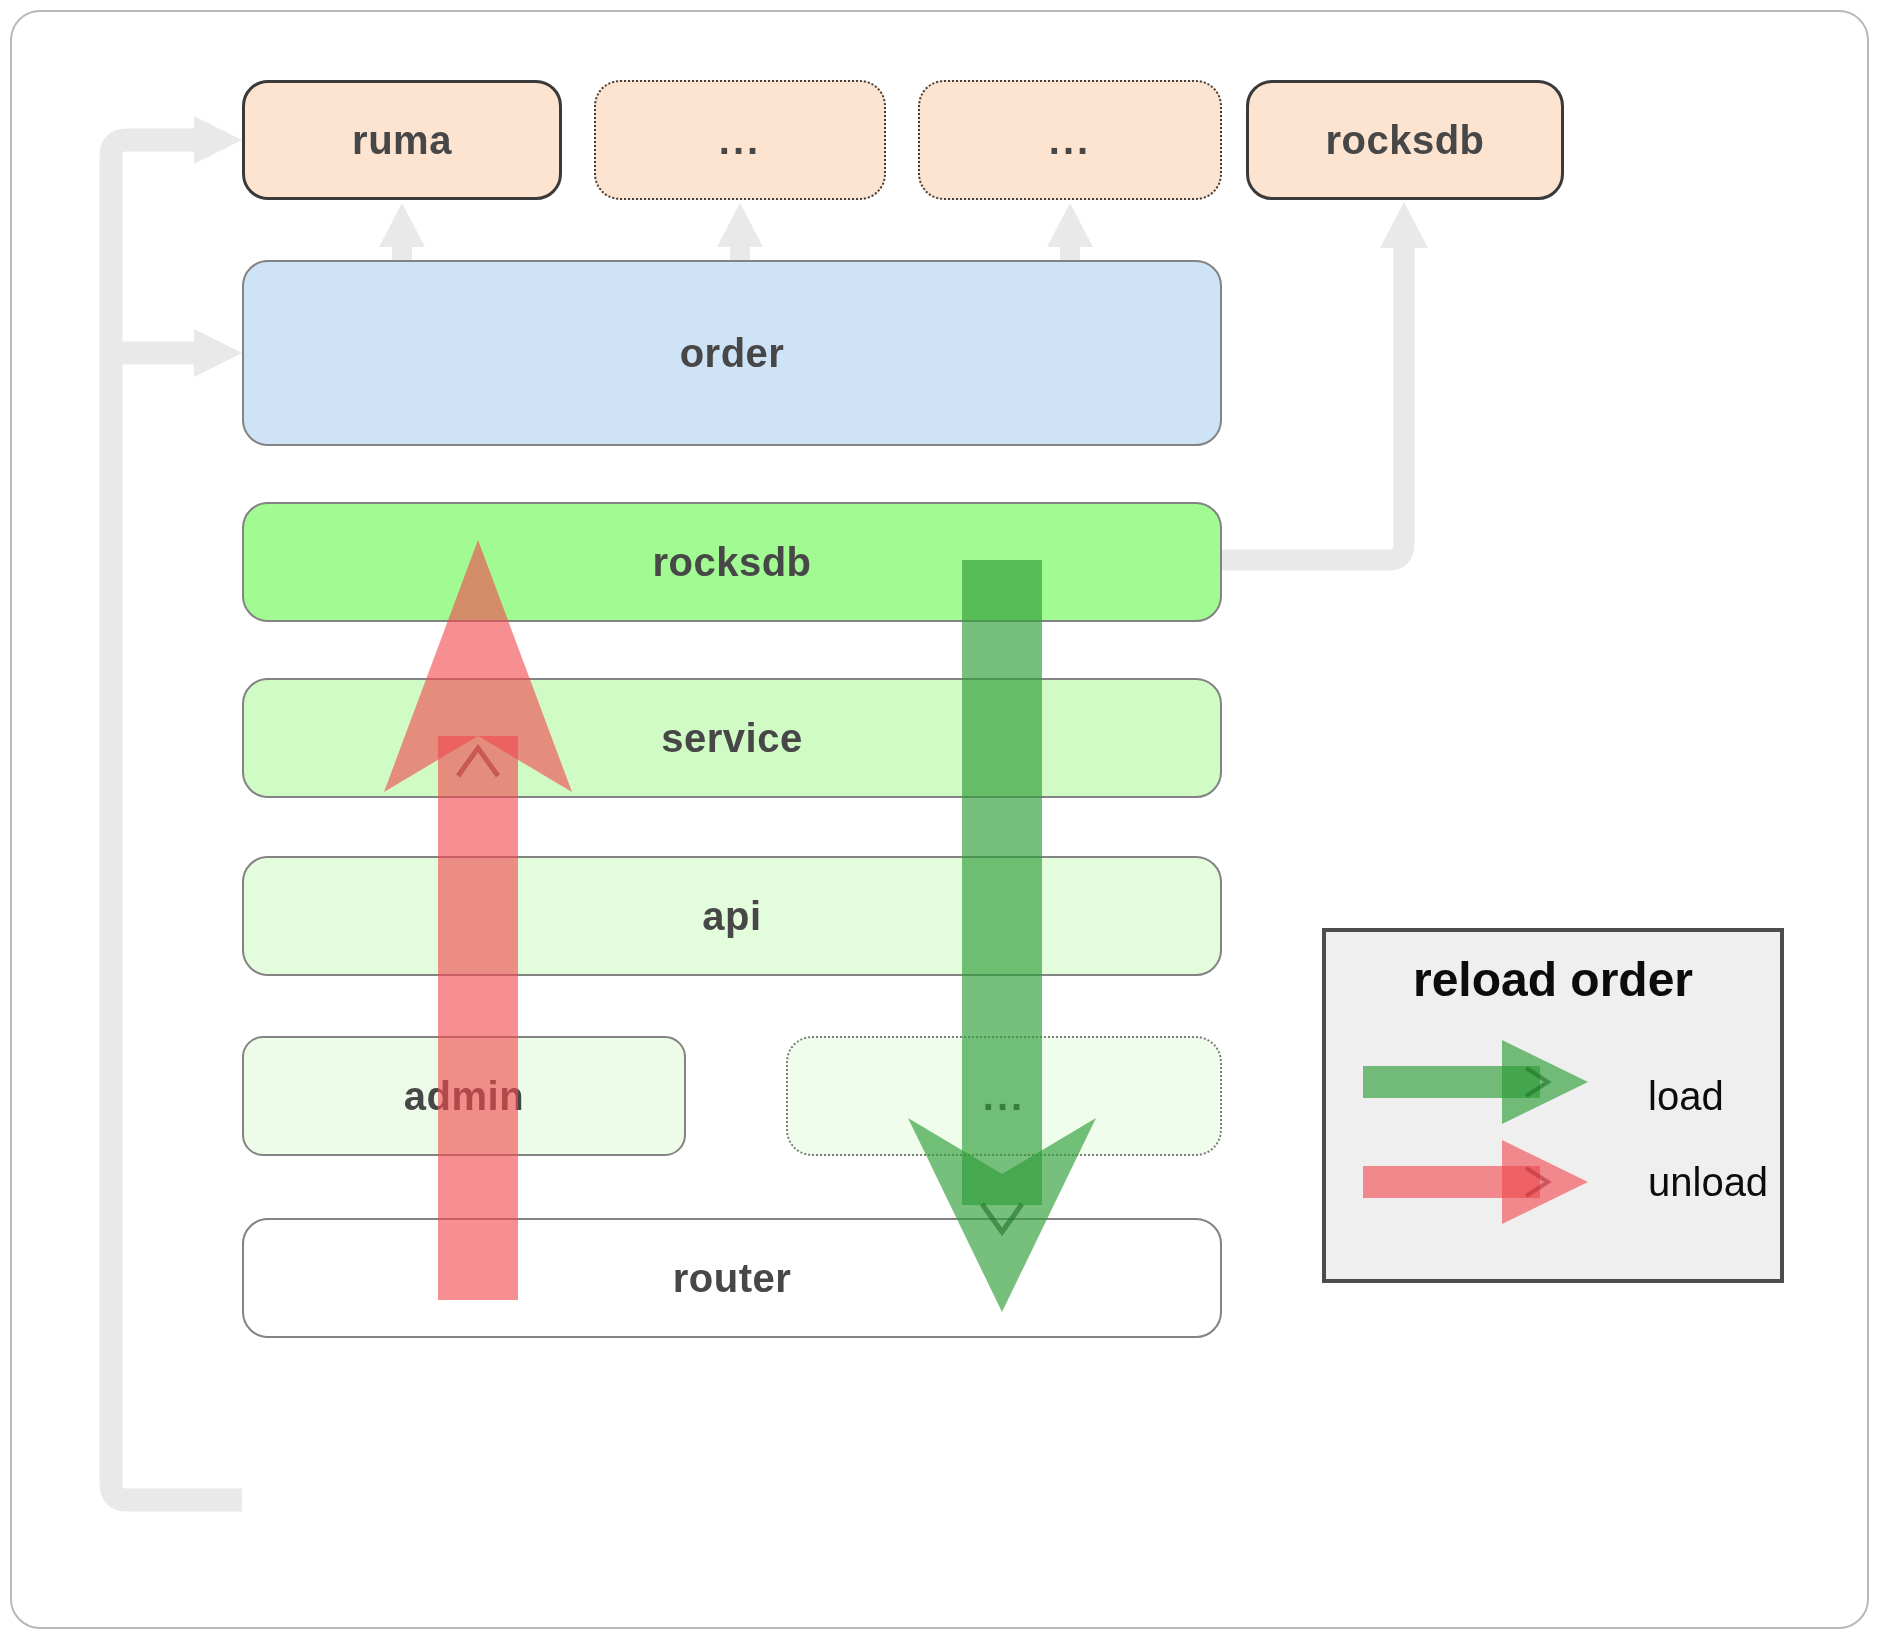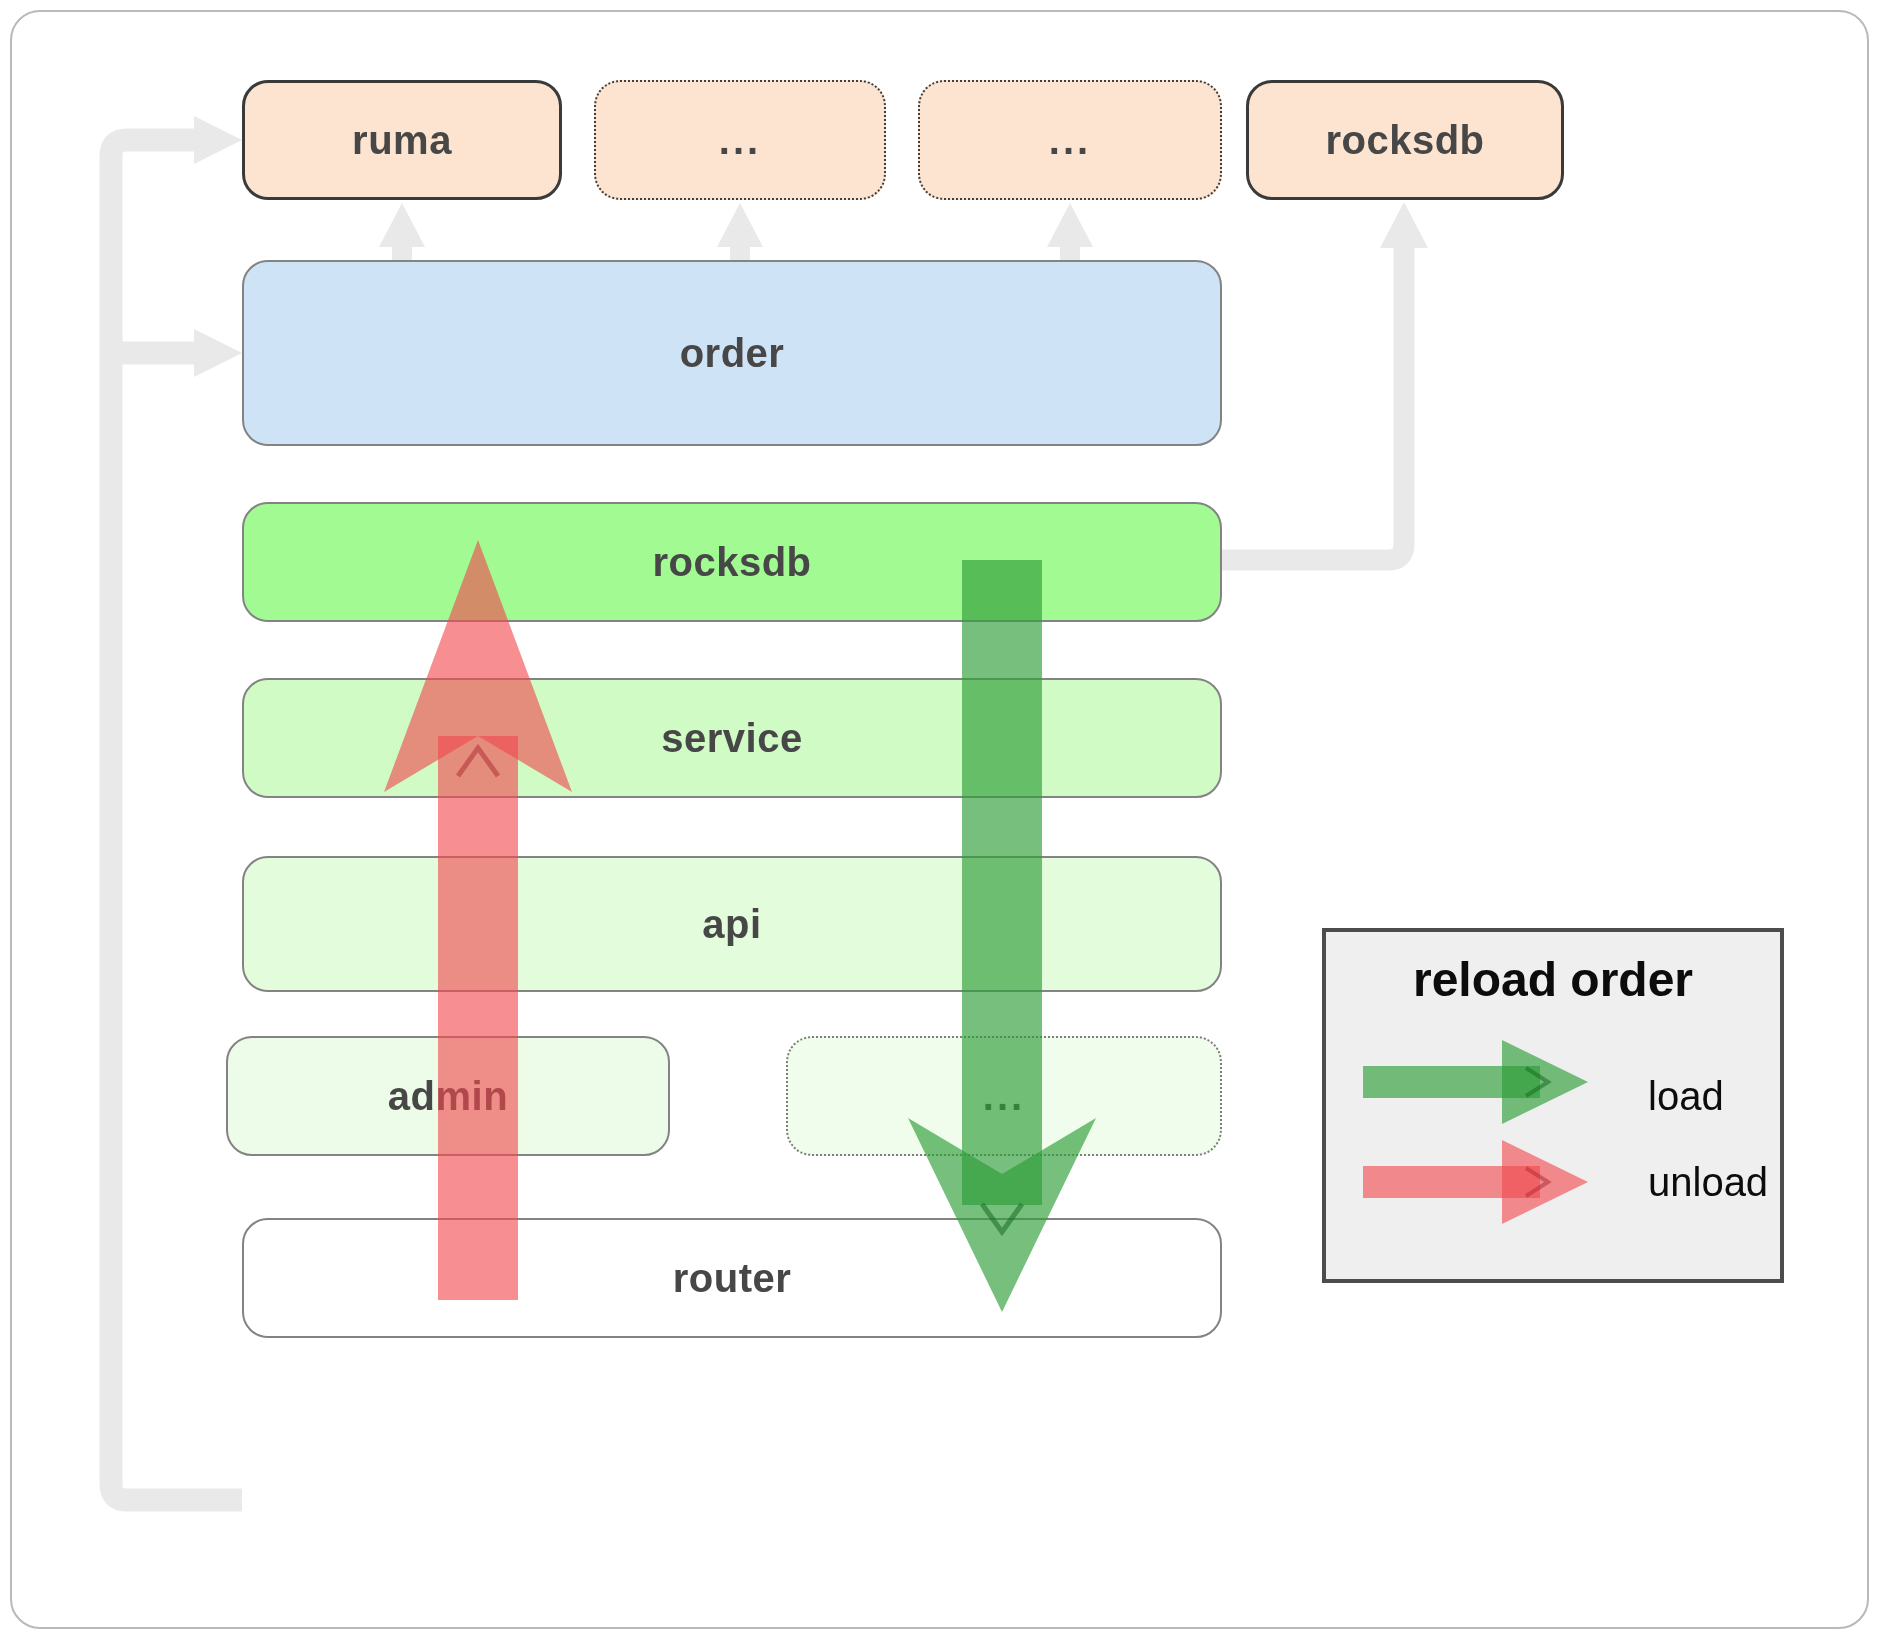--- a/index.html
+++ b/index.html
@@ -53,22 +53,22 @@
   
   #node-ruma   {left:242px;top:80px;width:320px;height:120px;}
   #node-etop1  {left:594px;top:80px;width:292px;height:120px;}
   #node-etop2  {left:918px;top:80px;width:304px;height:120px;}
   #node-rocksdb{left:1246px;top:80px;width:318px;height:120px;}
 
   
   #node-core    {left:242px;top:260px;width:980px;height:186px;background:var(--core-blue);}
   #node-database{left:242px;top:502px;width:980px;height:120px;background:var(--database-green);}
   #node-service {left:242px;top:678px;width:980px;height:120px;background:var(--service-green);}
-  #node-api     {left:242px;top:856px;width:980px;height:136px;background:var(--api-green);text-align:right;}
-  #node-admin   {left:226px;top:1036px;width:444px;height:120px;background:var(--admin-green);}
+  #node-api     {left:242px;top:856px;width:980px;height:120px;background:var(--api-green);text-align:right;}
+  #node-admin   {left:242px;top:1036px;width:444px;height:120px;background:var(--admin-green);border-radius:21px;}
   #node-eadmin  {left:786px;top:1036px;width:436px;height:120px;background:var(--ellipsis-admin-green);}
   #node-router  {left:242px;top:1218px;width:980px;height:120px;background:var(--router-white);}
   #node-conduwuit{
     left:242px;top:1442px;width:980px;height:120px;
     background:var(--conduwuit-blue);border:3px solid #000000;
     color:#ffffff;font-weight:700;font-size:42px;
   }
 
   
   #legend{

